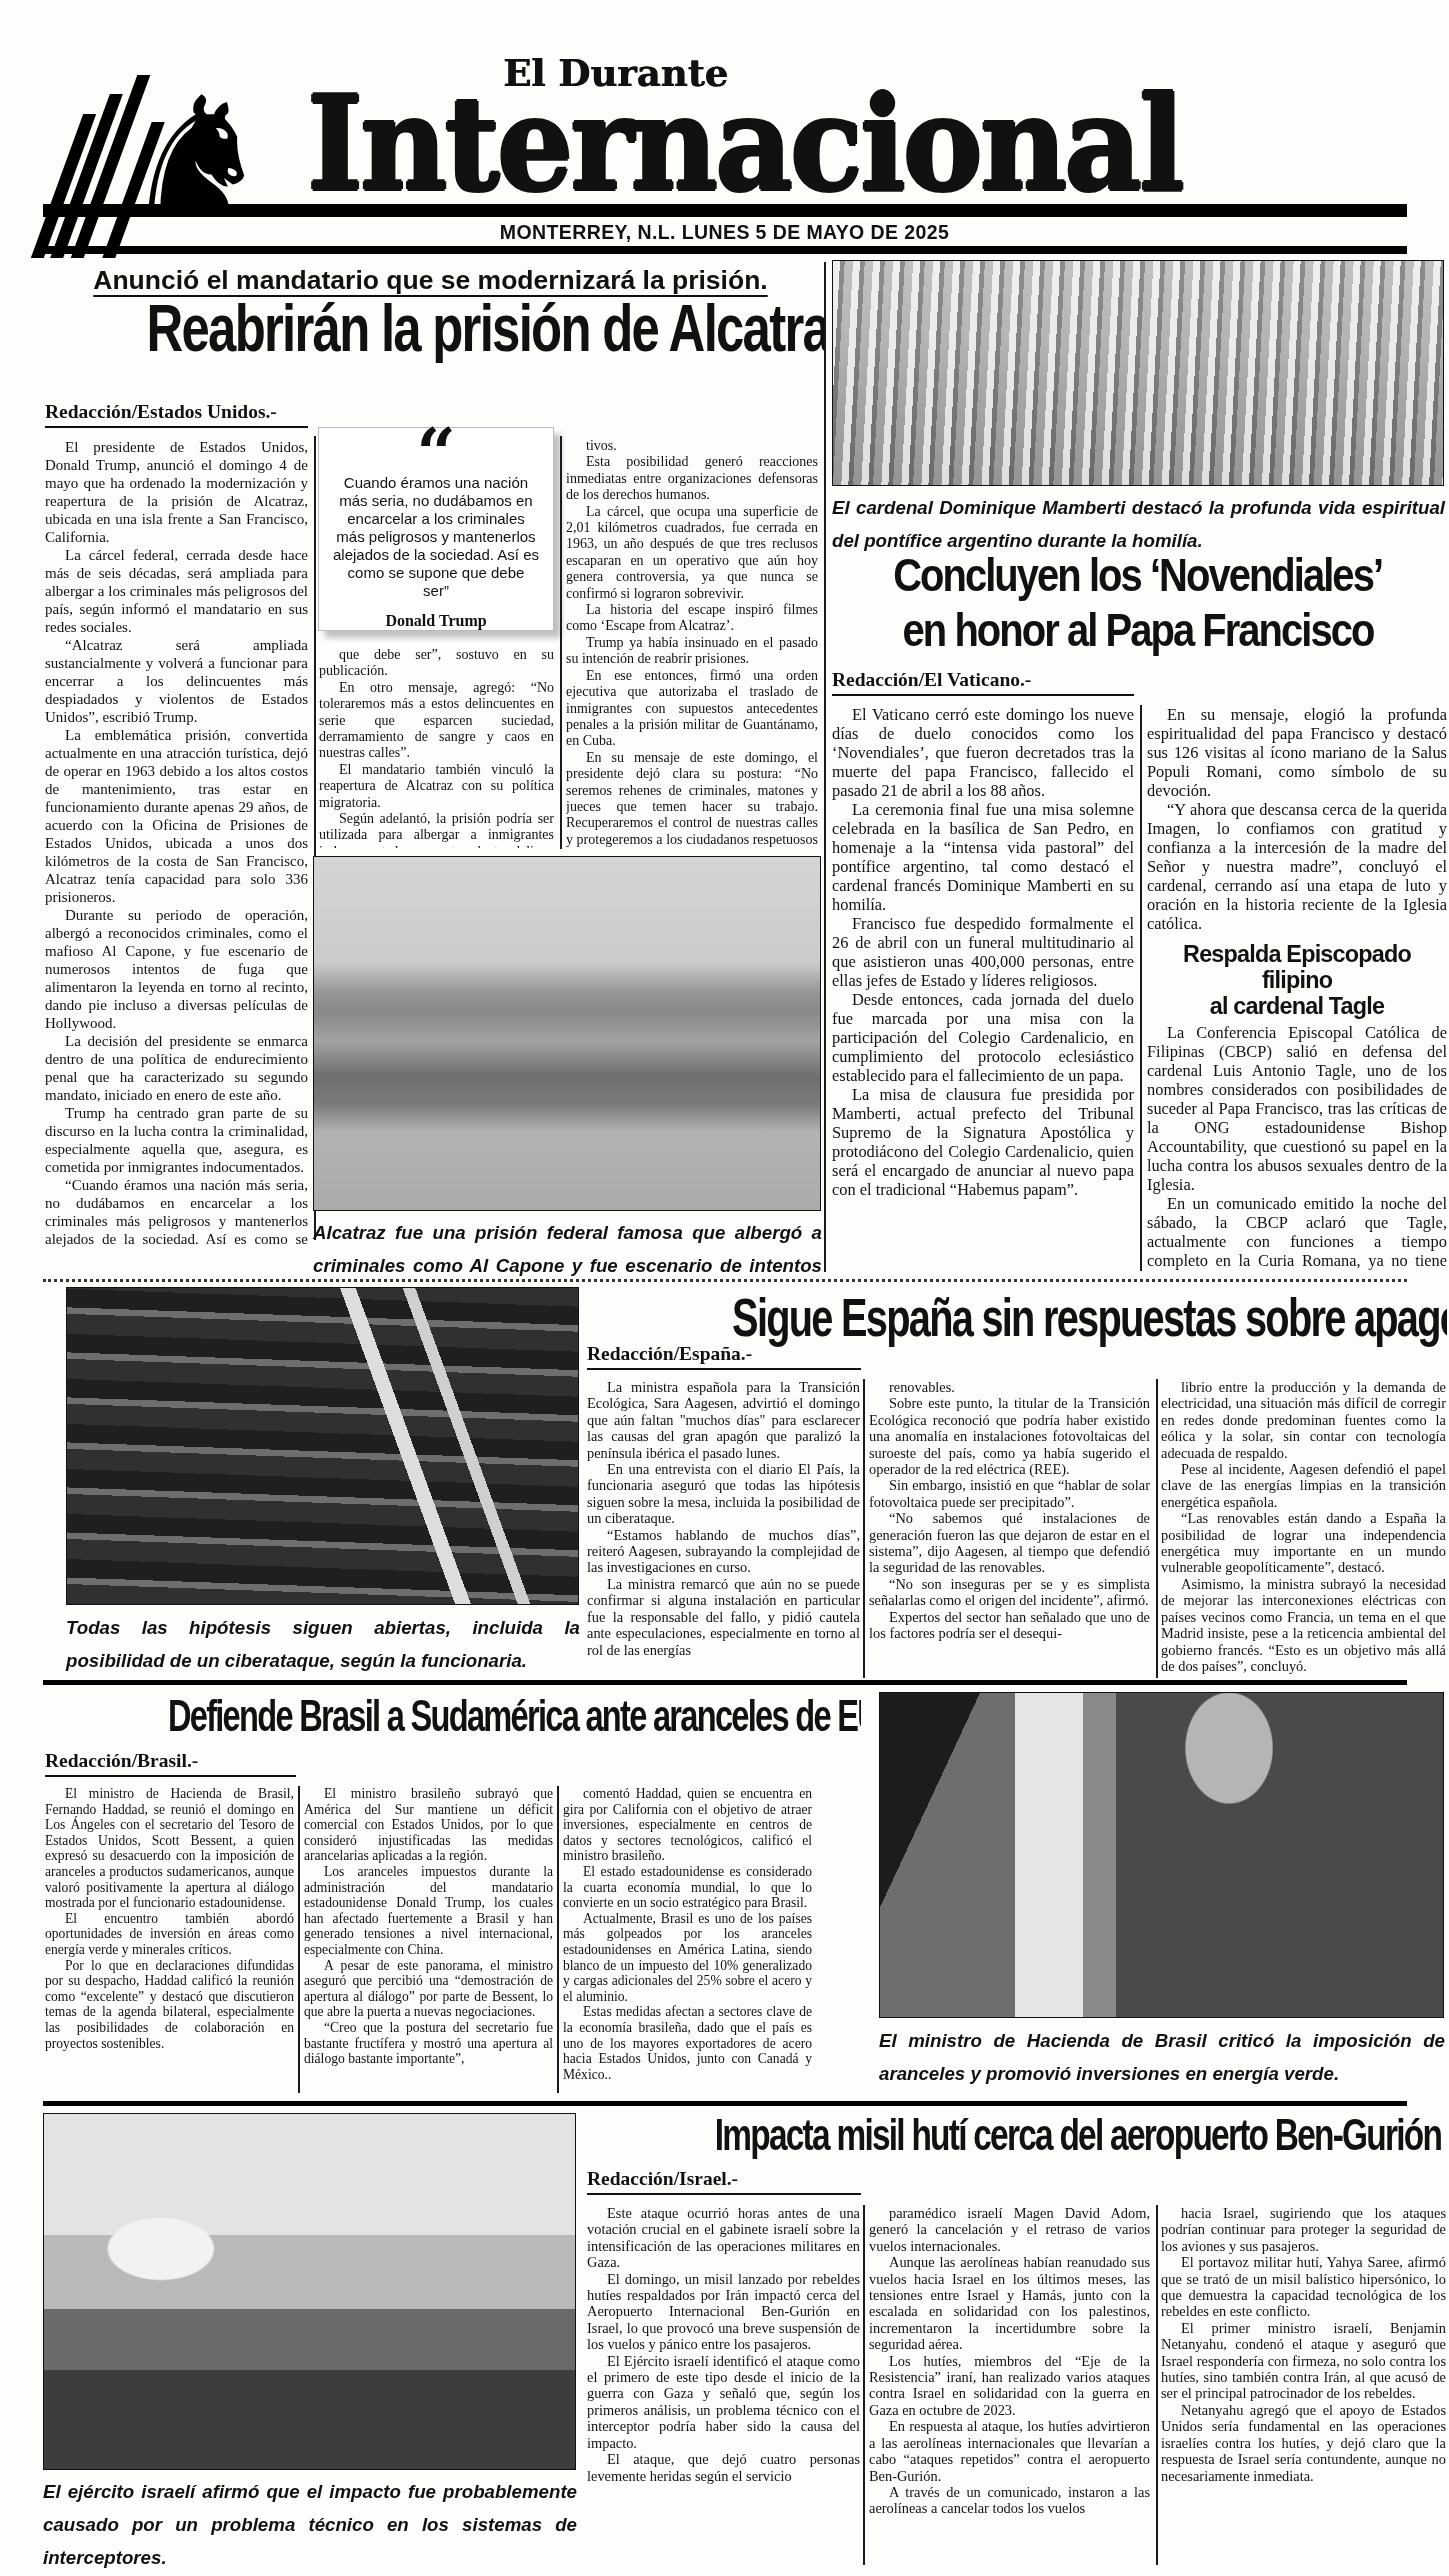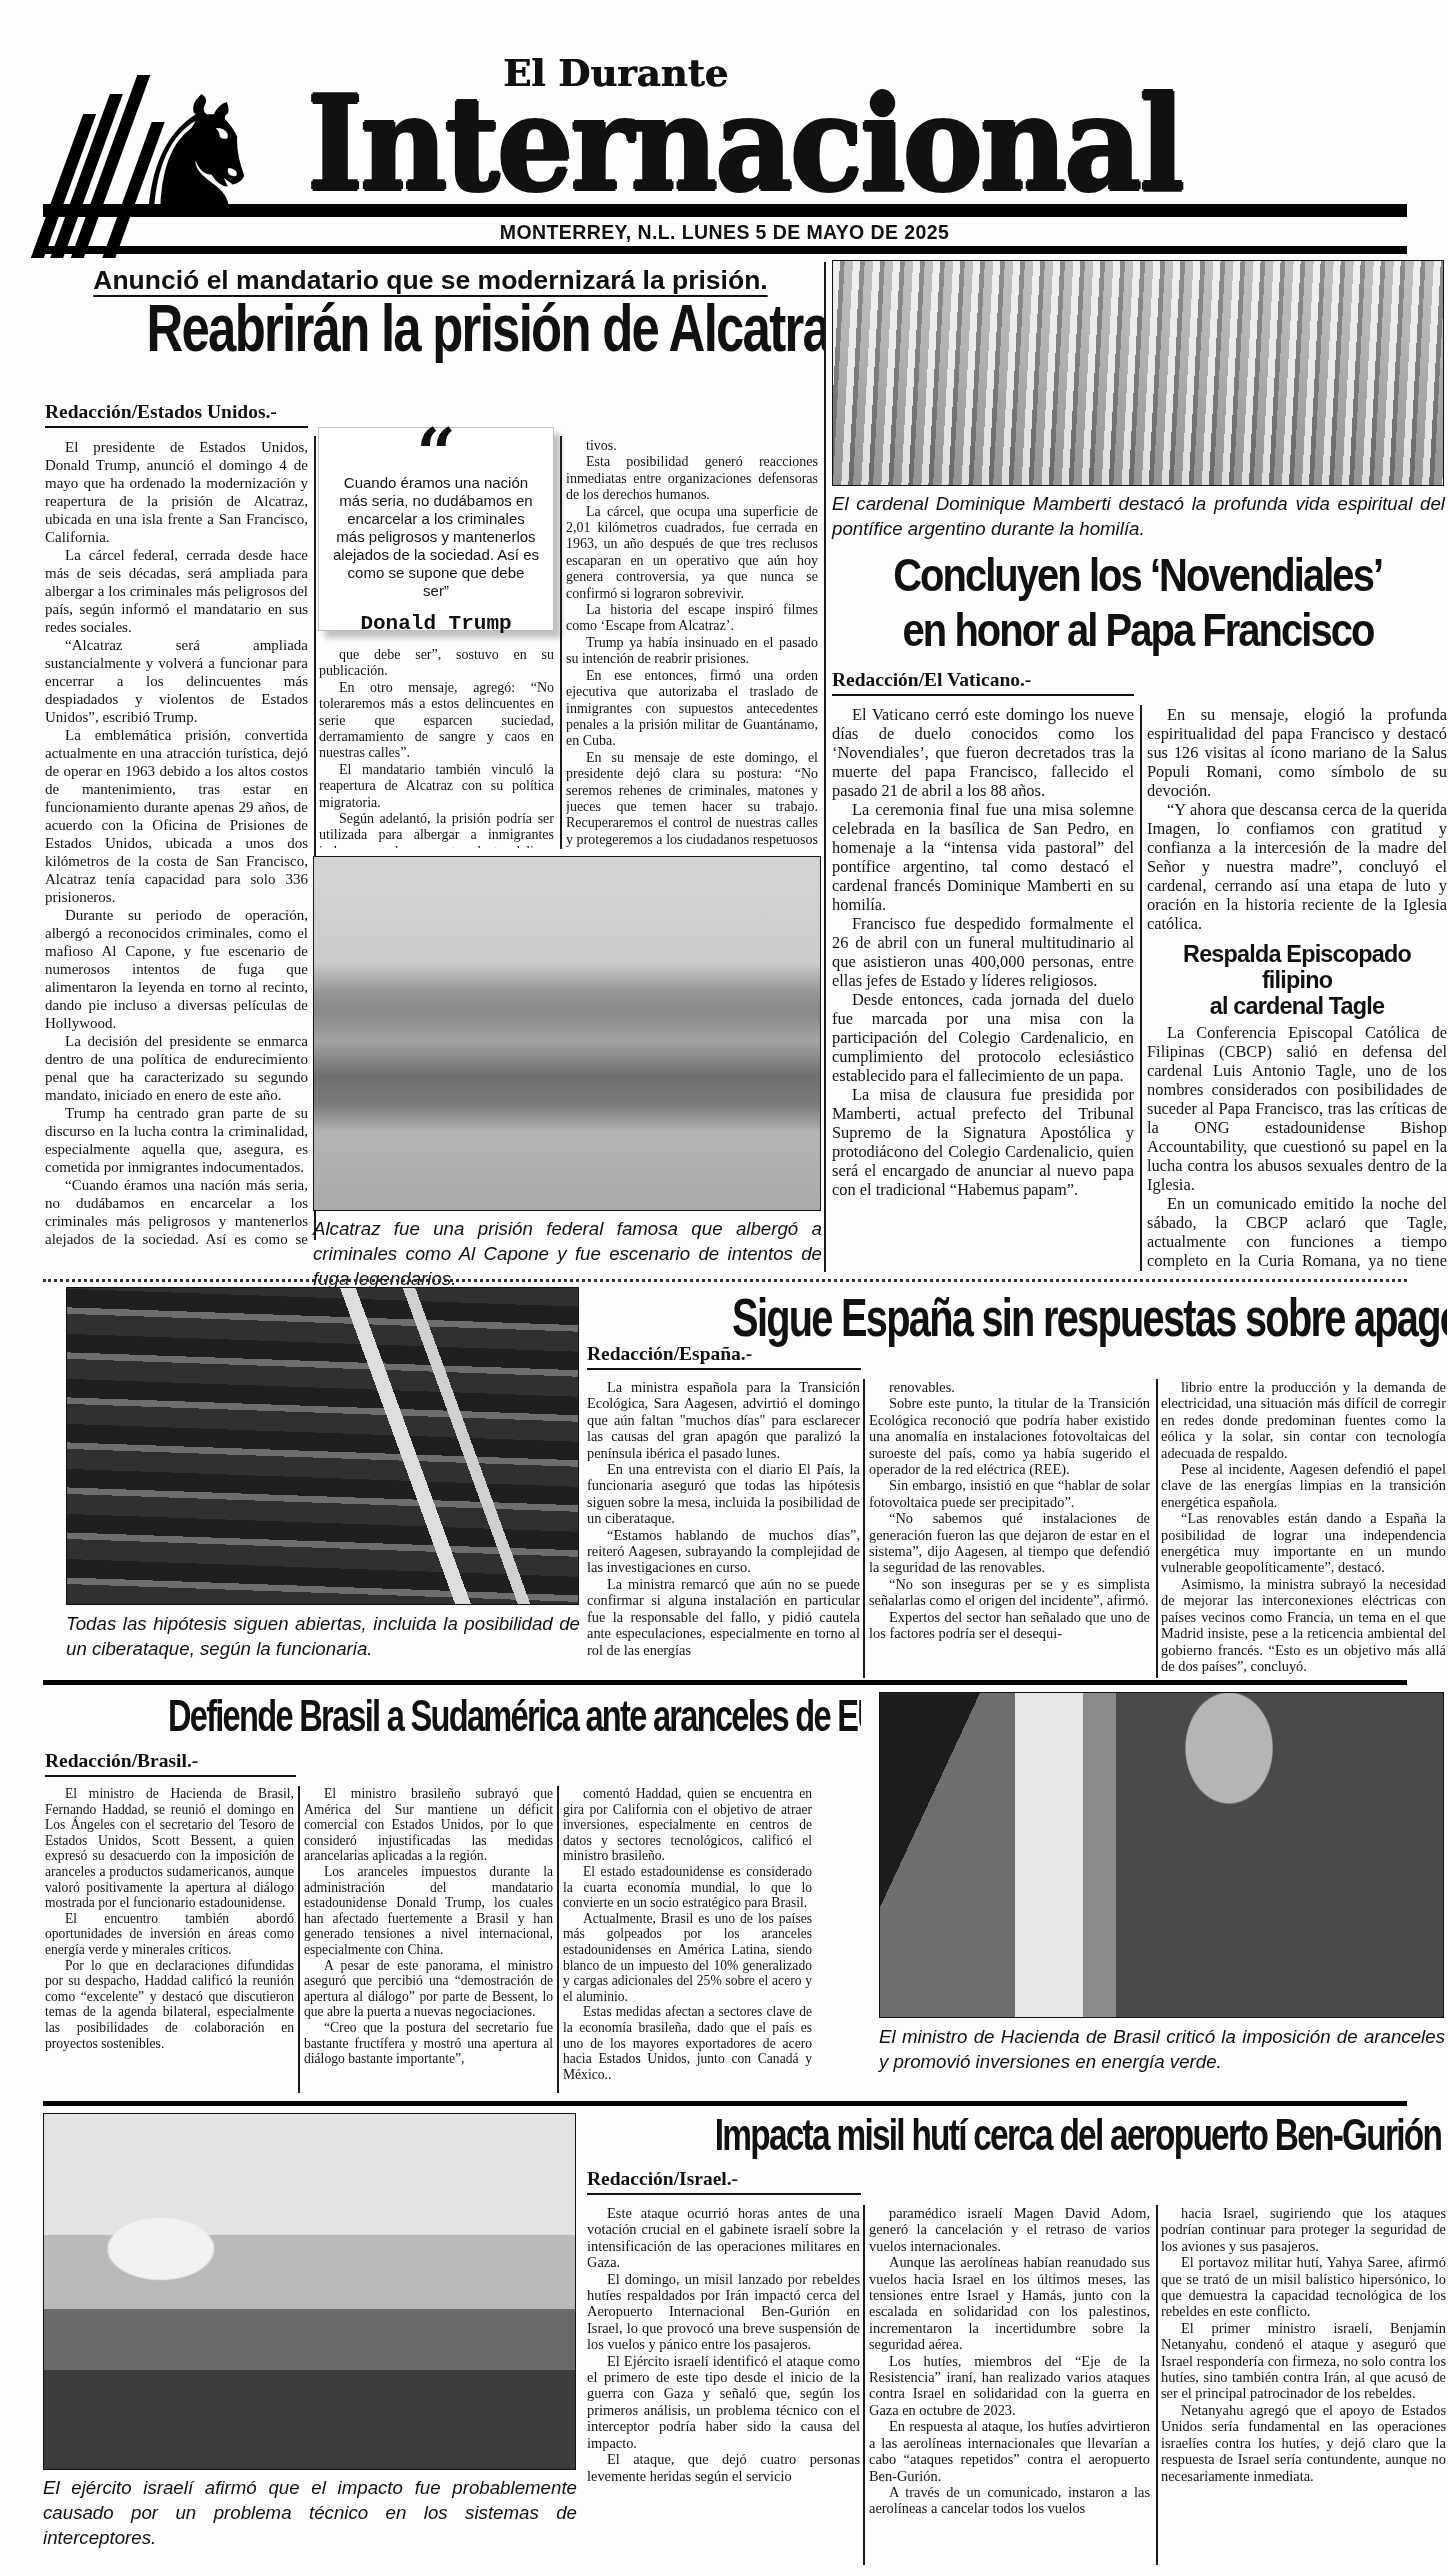--- a/index.html
+++ b/index.html
@@ -28,33 +28,33 @@
   .byline{font-family:"Liberation Serif",serif;font-weight:bold;font-size:19.5px;}
   .byline span{display:inline-block;width:100%;border-bottom:2.3px solid #111;padding-bottom:3.1px;}
   .col{text-align:justify;overflow:hidden;}
   .col p{margin:0;text-indent:20px;}
   .f-lg p{font-size:15px;line-height:18px;}
   .f-md p{font-size:16.4px;line-height:19px;}
   .f-tr2 p{font-size:14px;line-height:16.4px;}
   .f-tr3 p{font-size:14px;line-height:16.4px;}
   .f-sm p{font-size:14.4px;line-height:16.4px;}
   .f-xs p{font-size:13.6px;line-height:15.6px;}
-  .caption{font-family:"Liberation Sans",sans-serif;font-weight:normal;font-style:italic;
-           font-size:18.7px;line-height:25px;text-align:justify;}
+  .caption{font-family:"Liberation Sans",sans-serif;font-weight:bold;font-style:italic;
+           font-size:18.7px;line-height:33px;text-align:justify;}
   .vrule{position:absolute;width:1.6px;background:#1a1a1a;}
   .dotted{position:absolute;height:0;border-top:3.1px dotted #333;}
   .subhead{font-family:"Liberation Sans",sans-serif;font-weight:900;font-size:23.4px;line-height:26px;
            text-align:center;letter-spacing:-0.8px;margin:7.8px 0 4.7px 0;}
   
   #quote-box{position:absolute;background:#fff;border:0.8px solid #bbb;box-shadow:7px 7px 5.5px #c2c2c2;
              display:flex;flex-direction:column;align-items:center;padding:4.7px 14px;box-sizing:border-box;}
   #quote-mark{font-family:"DejaVu Serif",serif;font-weight:bold;font-size:69px;line-height:0.62;height:41px;}
   #quote-text{font-family:"Liberation Sans",sans-serif;font-size:15px;line-height:18px;text-align:center;}
   #quote-rule{width:82%;height:2.3px;background:#111;margin:7px 0 5.5px 0;}
-  #quote-author{font-family:Liberation Mono, monospace;font-weight:bold;font-size:21px;}
+  #quote-author{font-family:Liberation Serif, serif;font-weight:bold;font-size:16px;}
   
   .photo{position:absolute;border:1.6px solid #111;}
   #vatican-photo{background:
      repeating-linear-gradient(93deg,rgba(250,250,250,.75) 0 7px,rgba(60,60,60,.45) 7px 11.7px,rgba(160,160,160,.3) 11.7px 20px),
      linear-gradient(180deg,#cfcfcf 0%,#bdbdbd 35%,#a8a8a8 60%,#8f8f8f 100%);}
   #alcatraz-photo{background:
      linear-gradient(180deg,#d4d4d4 0%,#cbcbcb 30%,#979797 38%,#888 44%,#a3a3a3 52%,#6f6f6f 62%,#7a7a7a 70%,#b3b3b3 78%,#aaa 100%);}
   #stairs-photo{background:
      linear-gradient(70deg,transparent 0 62%,#ddd 62% 64.5%,transparent 64.5% 72%,#cfcfcf 72% 74%,transparent 74%),
      repeating-linear-gradient(2deg,#303030 0 20px,#6e6e6e 20px 26.5px,#1f1f1f 26.5px 45px),

